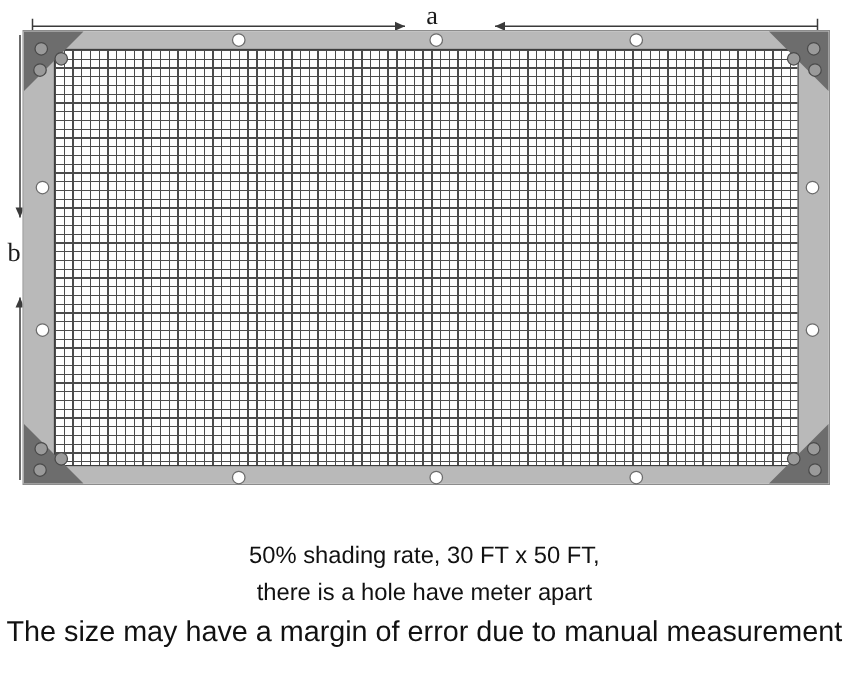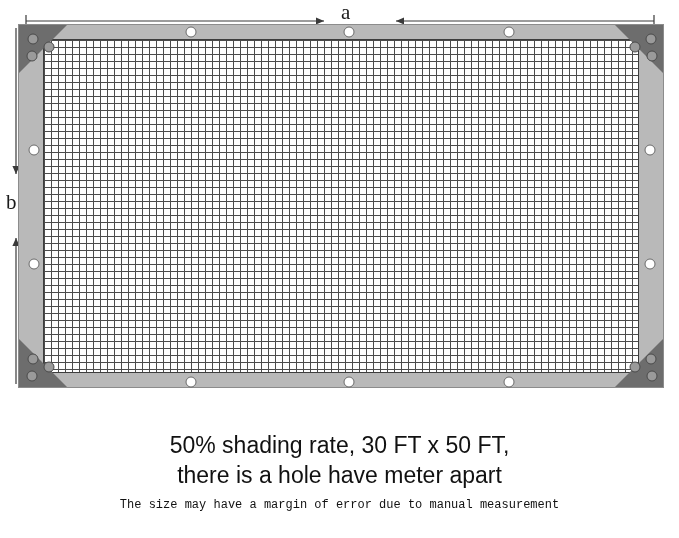--- a/index.html
+++ b/index.html
@@ -112,25 +112,25 @@
   
   #caption {
     position: absolute;
     left: 0;
     top: 430px;
     width: 679px;
     text-align: center;
     color: #111111;
   }
   #caption .line {
-    font-size: 23px;
+    font-size: 19px;
     line-height: 30px;
     white-space: nowrap;
   }
-  #caption .line.l3 { font-size: 12px; font-family: Liberation Mono, monospace; }
+  #caption .line.l3 { font-size: 23px; }
 </style>
 </head>
 <body>
 
 <div id="stage">
 
   <svg id="arrow-top" viewBox="0 0 632 14">
     <line x1="2" y1="7" x2="300" y2="7" stroke="#3a3a3a" stroke-width="1.2"></line>
     <polygon points="300,7 292,3.4 292,10.6" fill="#3a3a3a"></polygon>
     <line x1="2" y1="1" x2="2" y2="13" stroke="#3a3a3a" stroke-width="1.2"></line>

